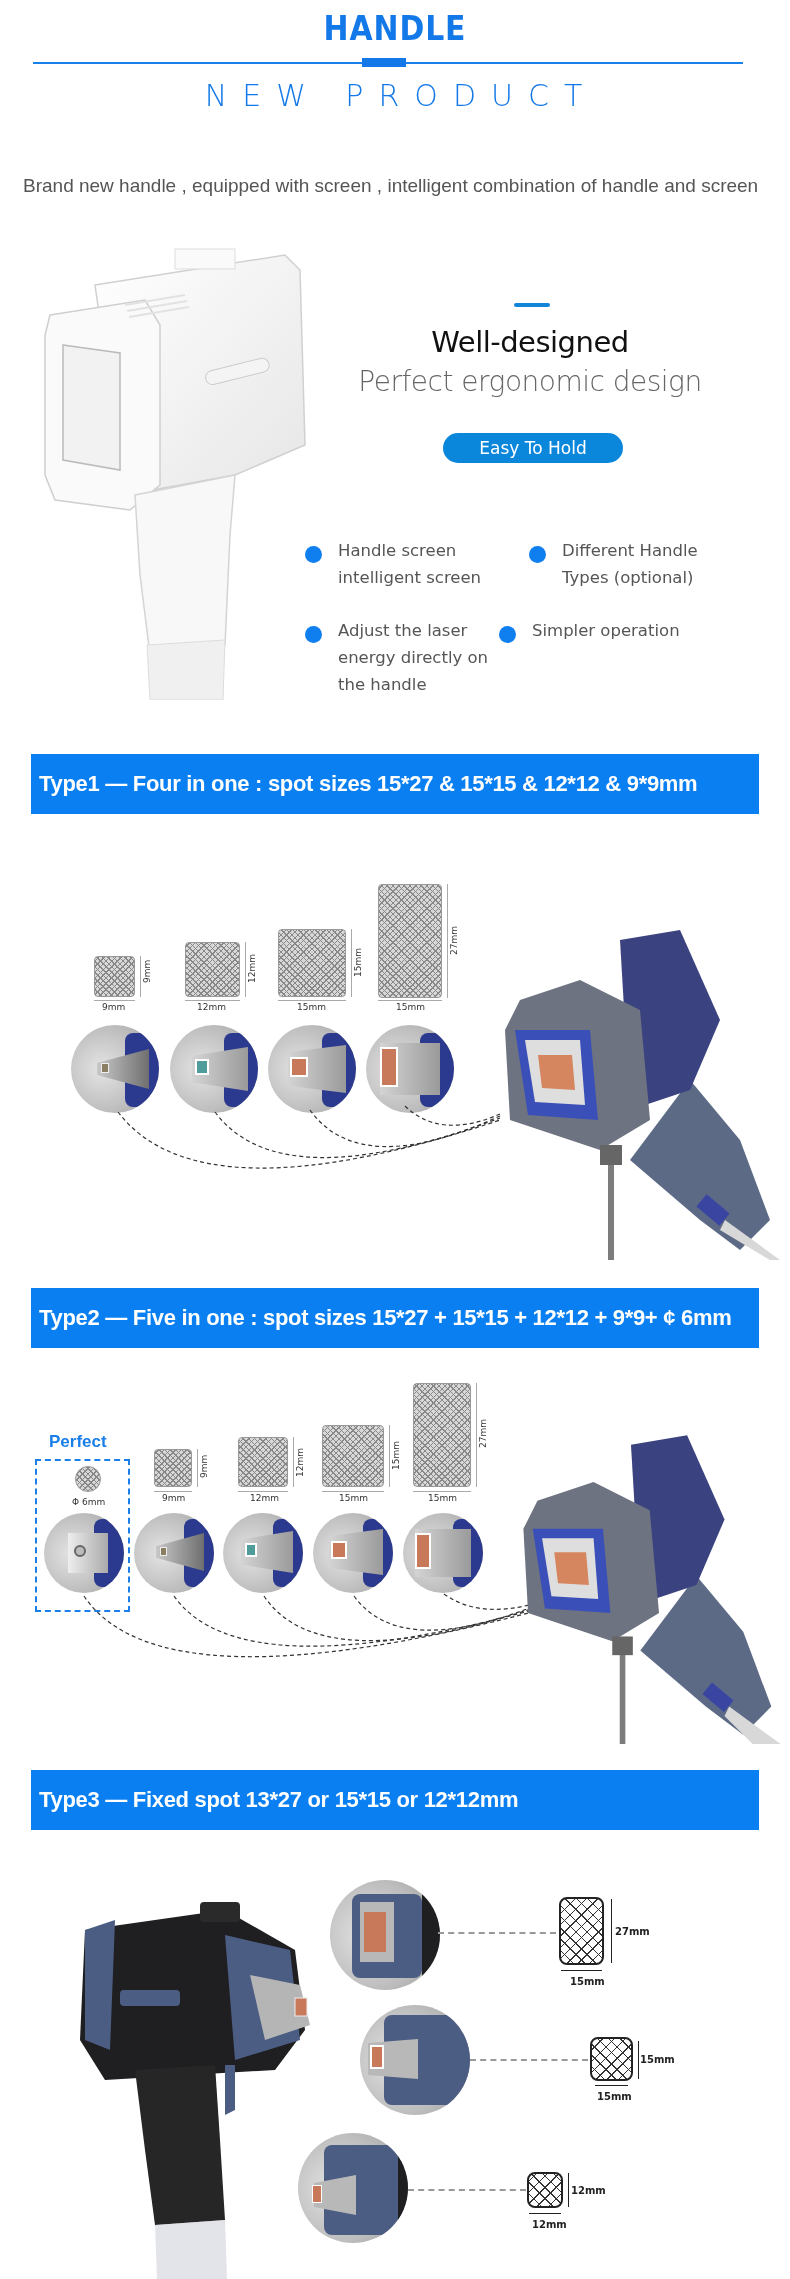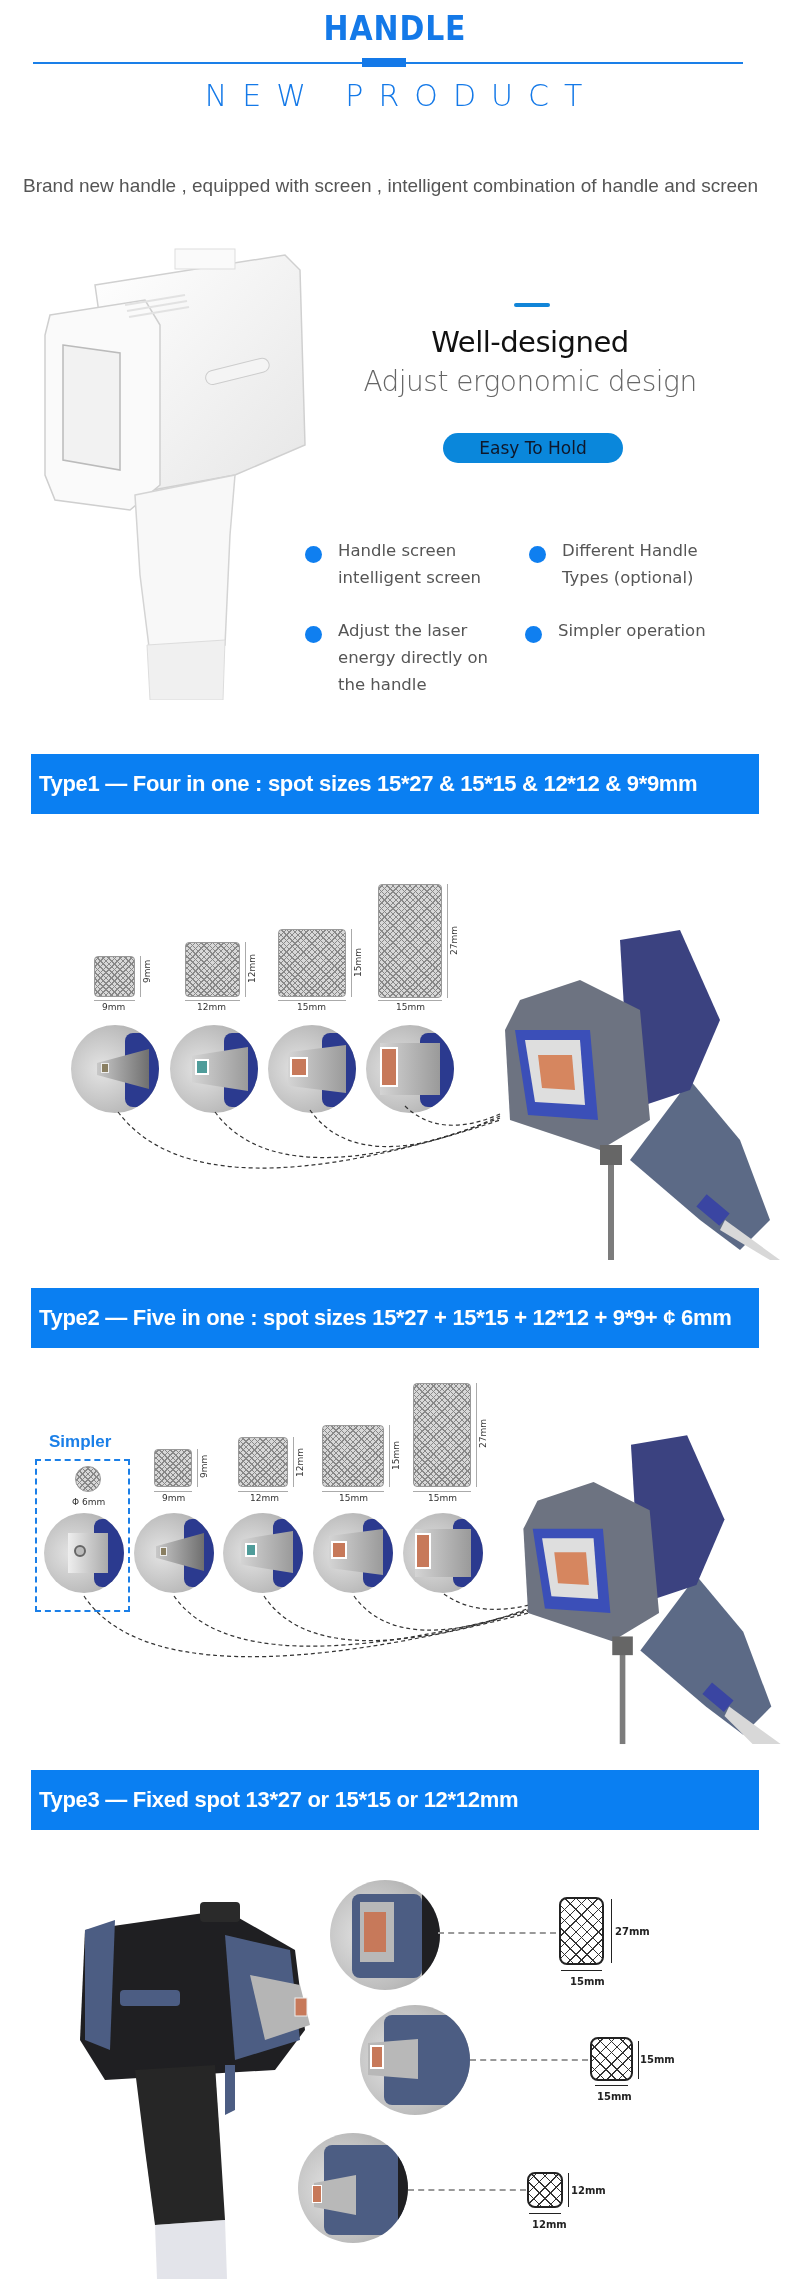--- a/index.html
+++ b/index.html
@@ -13,21 +13,21 @@
     .hdr-sub { left: 0; width: 790px; top: 78px; text-align: center; color: #1479e8; font-family: "DejaVu Sans", sans-serif; font-size: 30px; letter-spacing: 15px; padding-left: 12px; font-weight: 300; }
 
     .intro { left: 23px; top: 172px; width: 740px; color: #555; font-size: 19px; line-height: 27px; }
 
     
     .white-handle { left: 35px; top: 245px; width: 290px; height: 455px; }
 
     .accent-bar { left: 514px; top: 303px; width: 36px; height: 4px; background: #1185d8; border-radius: 2px; }
     .wd-title { left: 290px; width: 480px; top: 325px; text-align: center; font-family: "DejaVu Sans", sans-serif; font-size: 29px; color: #111; letter-spacing: -0.5px; }
     .wd-sub { left: 290px; width: 480px; top: 365px; text-align: center; font-family: "DejaVu Sans", sans-serif; font-size: 28px; color: #666; font-weight: 300; letter-spacing: -0.5px; }
-    .pill { left: 443px; top: 433px; width: 180px; height: 30px; border-radius: 15px; background: #0a87db; color: #0f172a; text-align: center; line-height: 30px; font-family: "DejaVu Sans", sans-serif; font-size: 17px; }
+    .pill { left: 443px; top: 433px; width: 180px; height: 30px; border-radius: 15px; background: #0a87db; color: #ffffff; text-align: center; line-height: 30px; font-family: "DejaVu Sans", sans-serif; font-size: 17px; }
 
     .feat { width: 175px; color: #555; font-family: "DejaVu Sans", sans-serif; font-size: 16.5px; line-height: 27px; }
     .feat .dot { position: absolute; left: -33px; top: 9px; width: 17px; height: 17px; border-radius: 50%; background: #0f7ff0; }
 
     
     .banner { left: 31px; width: 728px; height: 60px; background: #0a7ff2; color: #fff; font-family: "Liberation Sans", sans-serif; font-weight: bold; font-size: 22px; line-height: 60px; padding-left: 8px; white-space: nowrap; letter-spacing: -0.3px; }
 
     
     .spot { background-color: #d8d8d8; background-image: repeating-linear-gradient(45deg, #888 0 1px, transparent 1px 4px), repeating-linear-gradient(-45deg, #888 0 1px, transparent 1px 4px); border: 1.5px solid #999; border-radius: 4px; }
     .spot.circle { border-radius: 50%; }
@@ -72,36 +72,36 @@
   <path d="M112 400 L190 395 L188 455 L115 455 Z" fill="#f0f0f0" stroke="#ddd"></path>
   <g stroke="#e2e2e2" stroke-width="2">
     <line x1="90" y1="60" x2="150" y2="50"></line>
       <line x1="92" y1="66" x2="152" y2="56"></line>
       <line x1="94" y1="72" x2="154" y2="62"></line>
   </g>
 </svg>
 
 <div class="abs accent-bar"></div>
 <div class="abs wd-title">Well-designed</div>
-<div class="abs wd-sub">Adjust ergonomic design</div>
+<div class="abs wd-sub">Perfect ergonomic design</div>
 <div class="abs pill">Easy To Hold</div>
 
 <div class="abs feat" style="left:338px;top:537px;">
   <span class="dot"></span>
   <span>Handle screen intelligent screen</span>
 </div>
 <div class="abs feat" style="left:562px;top:537px;">
   <span class="dot"></span>
   <span>Different Handle Types (optional)</span>
 </div>
 <div class="abs feat" style="left:338px;top:617px;">
   <span class="dot"></span>
   <span>Adjust the laser energy directly on the handle</span>
 </div>
-<div class="abs feat" style="left:558px;top:617px;">
+<div class="abs feat" style="left:532px;top:617px;">
   <span class="dot"></span>
   <span>Simpler operation</span>
 </div>
 
 <div class="abs banner" style="top:754px;">Type1 —  Four in one : spot sizes 15*27 &amp; 15*15 &amp; 12*12 &amp; 9*9mm</div>
 
 <div class="abs spot" style="left:94px;top:956px;width:41px;height:41px;"></div>
 <div class="abs dim-line-v" style="left:140px;top:956px;height:41px;"></div>
 <div class="abs dim-label vtext" style="left:142px;top:983px;">9mm</div>
 <div class="abs dim-line-h" style="left:94px;top:1000px;width:41px;"></div>
@@ -162,21 +162,21 @@
   <path d="M40 80 L100 60 L160 90 L170 200 L120 230 L30 200 L25 110 Z" fill="#6d7381"></path>
   <path d="M35 110 L110 110 L118 200 L48 195 Z" fill="#3b4fb8"></path>
   <path d="M45 120 L100 120 L105 185 L55 182 Z" fill="#dedede"></path>
   <path d="M58 135 L92 135 L95 170 L62 168 Z" fill="#d6865f"></path>
   <rect x="128" y="230" width="6" height="110" fill="#7c7c7c"></rect>
   <rect x="120" y="225" width="22" height="20" fill="#666"></rect>
 </svg>
 
 <div class="abs banner" style="top:1288px;">Type2 —  Five in one : spot sizes 15*27 + 15*15 + 12*12 + 9*9+ ¢ 6mm</div>
 
-<div class="abs optional-label" style="left:49px;top:1432px;">Simpler</div>
+<div class="abs optional-label" style="left:49px;top:1432px;">Perfect</div>
 <div class="abs optional-box" style="left:35px;top:1459px;width:95px;height:153px;"></div>
 <div class="abs spot circle" style="left:75px;top:1466px;width:26px;height:26px;"></div>
 <div class="abs dim-label" style="left:72px;top:1497px;">Φ 6mm</div>
 
 <div class="abs spot" style="left:154px;top:1449px;width:38px;height:38px;"></div>
 <div class="abs dim-line-v" style="left:197px;top:1449px;height:38px;"></div>
 <div class="abs dim-label vtext" style="left:199px;top:1478px;">9mm</div>
 <div class="abs dim-line-h" style="left:154px;top:1491px;width:38px;"></div>
 <div class="abs dim-label" style="left:162px;top:1493px;">9mm</div>
 

